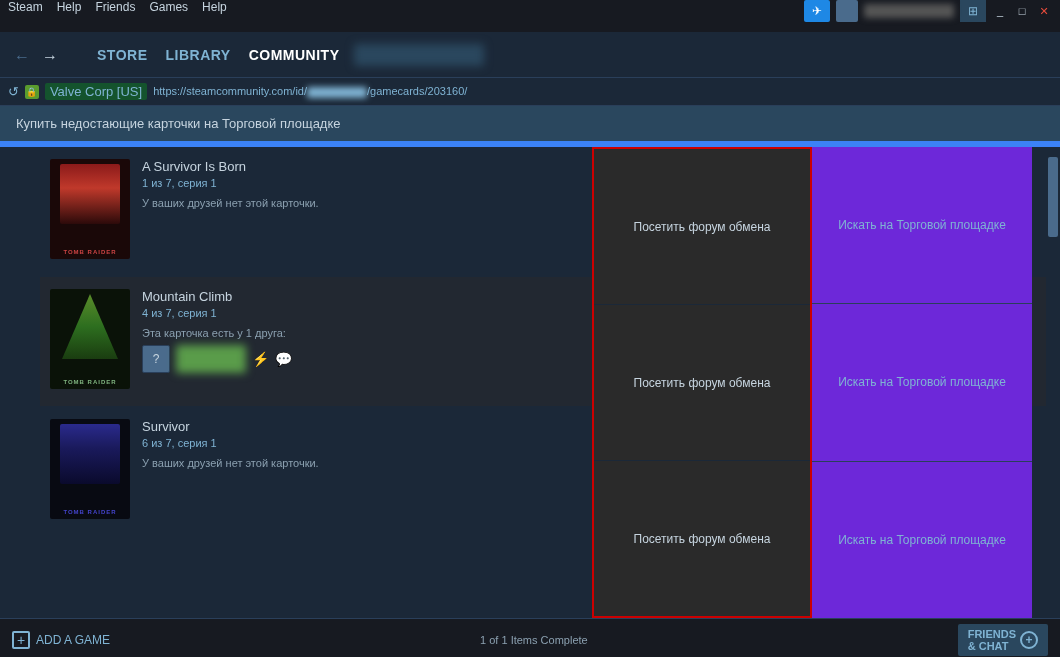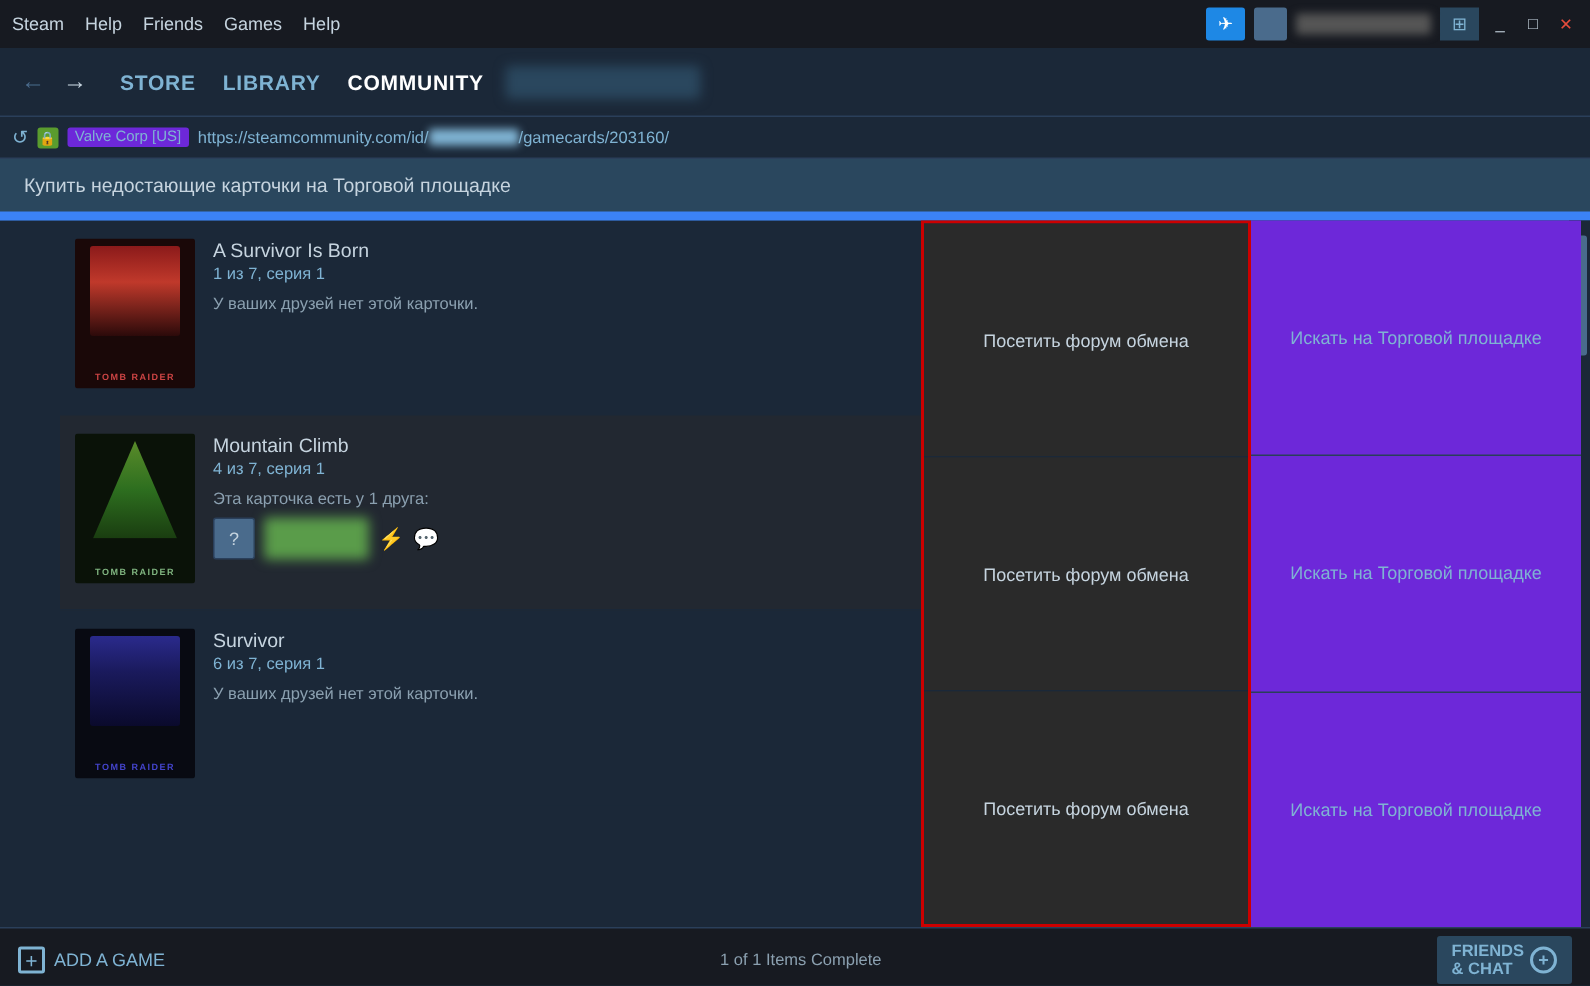--- a/index.html
+++ b/index.html
@@ -11,21 +11,21 @@
       color: #c6d4df;
       overflow: hidden;
       position: relative;
     }
 
     
     .title-bar {
       height: 32px;
       background: #171a21;
       display: flex;
-      align-items: center;
+      align-items: flex-start;
       justify-content: space-between;
       padding: 0 8px;
       user-select: none;
     }
     .title-bar-left {
       display: flex;
       align-items: center;
       gap: 12px;
     }
     .menu-items {
@@ -105,21 +105,21 @@
       cursor: pointer;
       padding: 2px 4px;
     }
     .nav-arrow.active {
       color: #c6d4df;
     }
     .nav-links {
       display: flex;
       align-items: center;
       gap: 18px;
-      margin-left: 10px;
+      margin-left: 27px;
     }
     .nav-link {
       font-size: 14px;
       font-weight: bold;
       color: #7fb3d3;
       letter-spacing: 0.5px;
       cursor: pointer;
       text-transform: uppercase;
     }
     .nav-link.active {
@@ -153,23 +153,23 @@
       width: 14px;
       height: 14px;
       background: #5a9c2e;
       border-radius: 2px;
       display: flex;
       align-items: center;
       justify-content: center;
       font-size: 9px;
     }
     .valve-corp {
-      font-size: 10px;
-      color: #7fb3d3;
-      background: #6d28d9;
+      font-size: 13px;
+      color: #7fb3d3;
+      background: #14532d;
       padding: 1px 5px;
       border-radius: 2px;
     }
     .url-text {
       font-size: 11px;
       color: #7fb3d3;
     }
     .url-blur {
       display: inline-block;
       width: 60px;
@@ -570,21 +570,21 @@
         <div class="card-info">
           <div class="card-title">Survivor</div>
           <div class="card-subtitle">6 из 7, серия 1</div>
           <div class="card-desc">У ваших друзей нет этой карточки.</div>
         </div>
       </div>
     </div>
 
   </div>
 
-  <div style="position:absolute; right:6px; top:0; bottom:0; display:flex;">
+  <div style="position:absolute; right:28px; top:0; bottom:0; display:flex;">
 
     <div class="forum-col">
       <div class="forum-cell">
         <span class="forum-cell-text">Посетить форум обмена</span>
       </div>
       <div class="forum-cell">
         <span class="forum-cell-text">Посетить форум обмена</span>
       </div>
       <div class="forum-cell">
         <span class="forum-cell-text">Посетить форум обмена</span>

